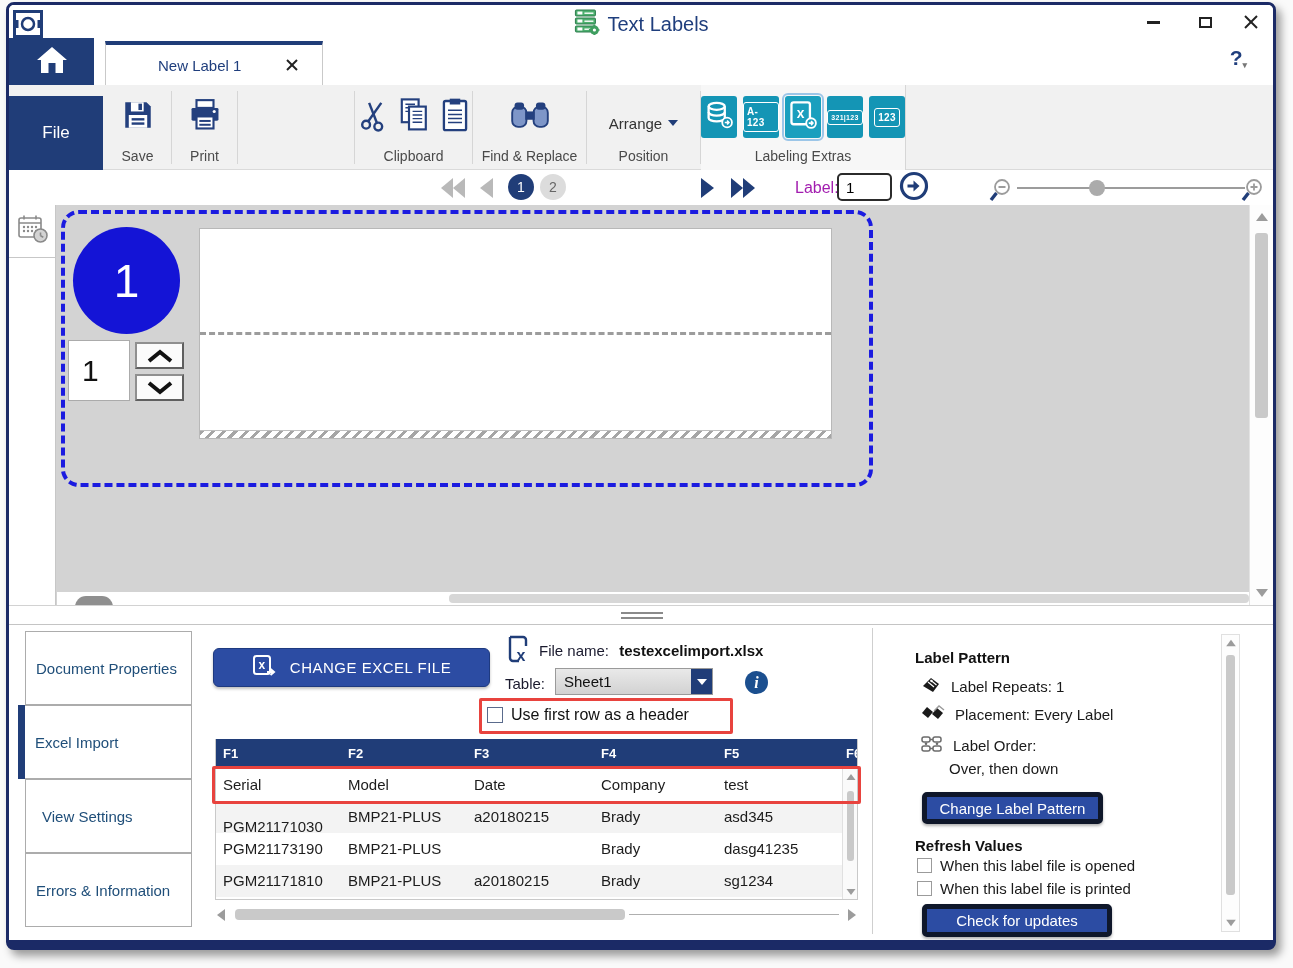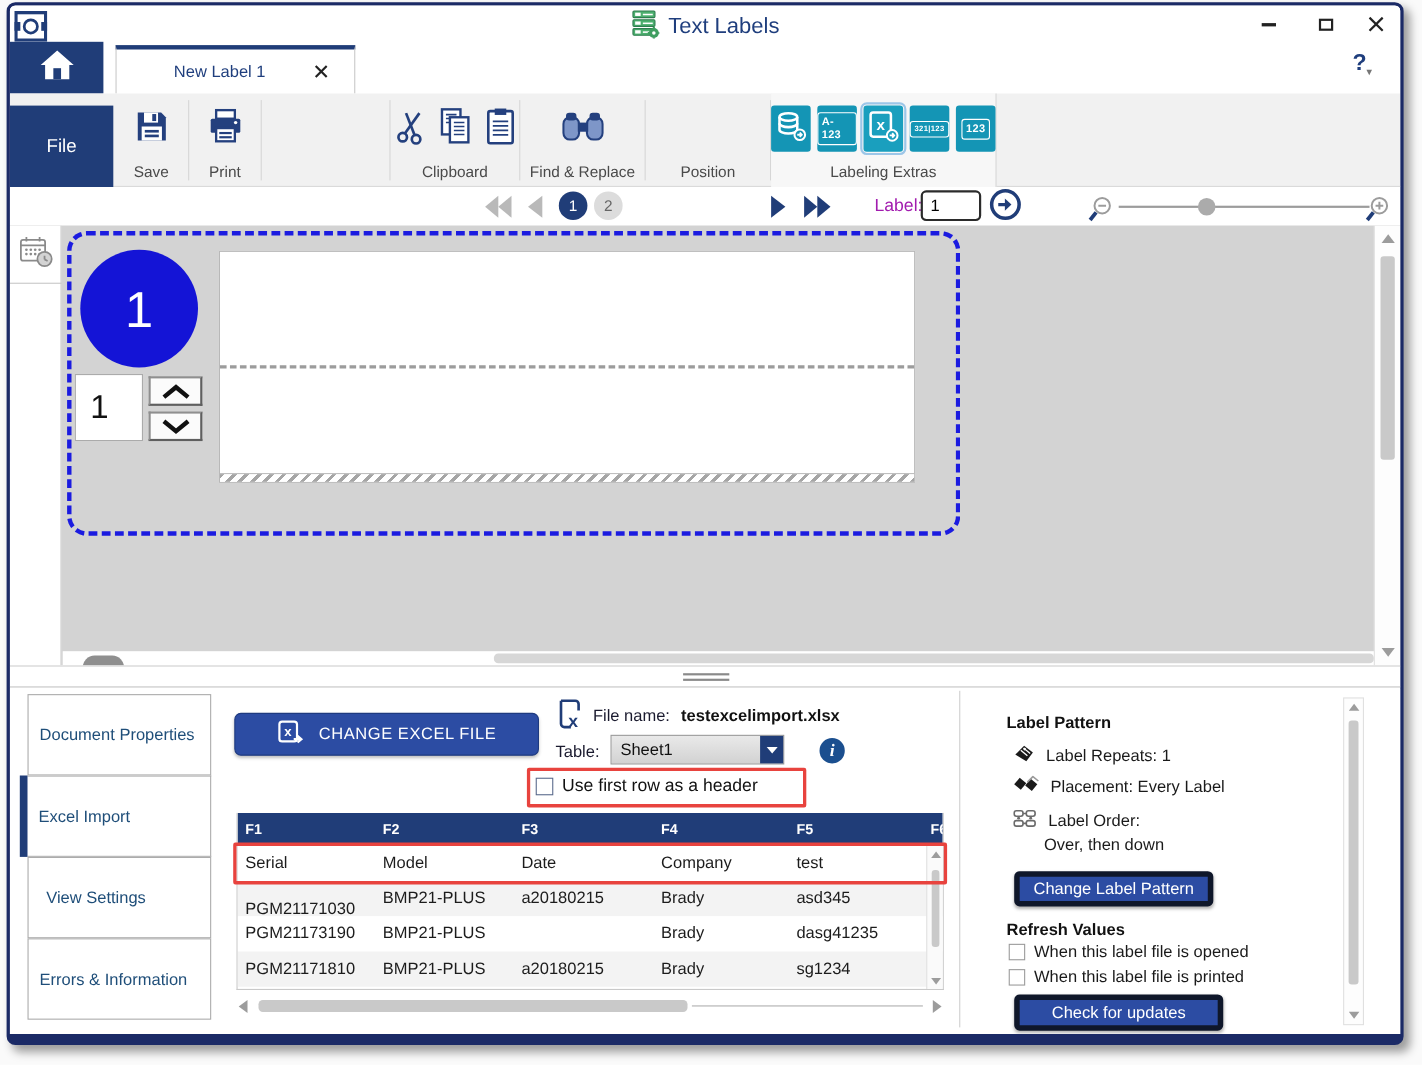--- a/index.html
+++ b/index.html
@@ -303,20 +303,26 @@
               <rect x="3" y="1.5" width="8" height="6" rx="2.5" fill="#24407E"></rect>
               <rect x="21" y="1.5" width="8" height="6" rx="2.5" fill="#24407E"></rect>
             </svg>
       </span>
         </div>
       <div class="glabel">Find &amp; Replace</div>
     </div>
     <div class="gdiv" style="left:577px;"></div>
 
     <div class="rgroup" style="left:578px; width:113px;">
+      <div class="gicons" style="top:14px;">
+        <div class="arrange-line">
+          <span>Arrange</span>
+          <span class="caret-down"></span>
+        </div>
+      </div>
       <div class="glabel">Position</div>
     </div>
     <div class="gdiv" style="left:691px;"></div>
 
     <div class="rgroup" style="left:692px; width:205px; background:#F7F7F7; border-right:1px solid #D6D6D6;">
       <div class="gicons" style="gap:6px;">
         <div class="teal-btn">
           <span>
             <svg width="30" height="30" viewBox="0 0 26 26" fill="none" stroke="#fff" stroke-width="2">
                 <ellipse cx="11" cy="5.5" rx="7" ry="3"></ellipse>

